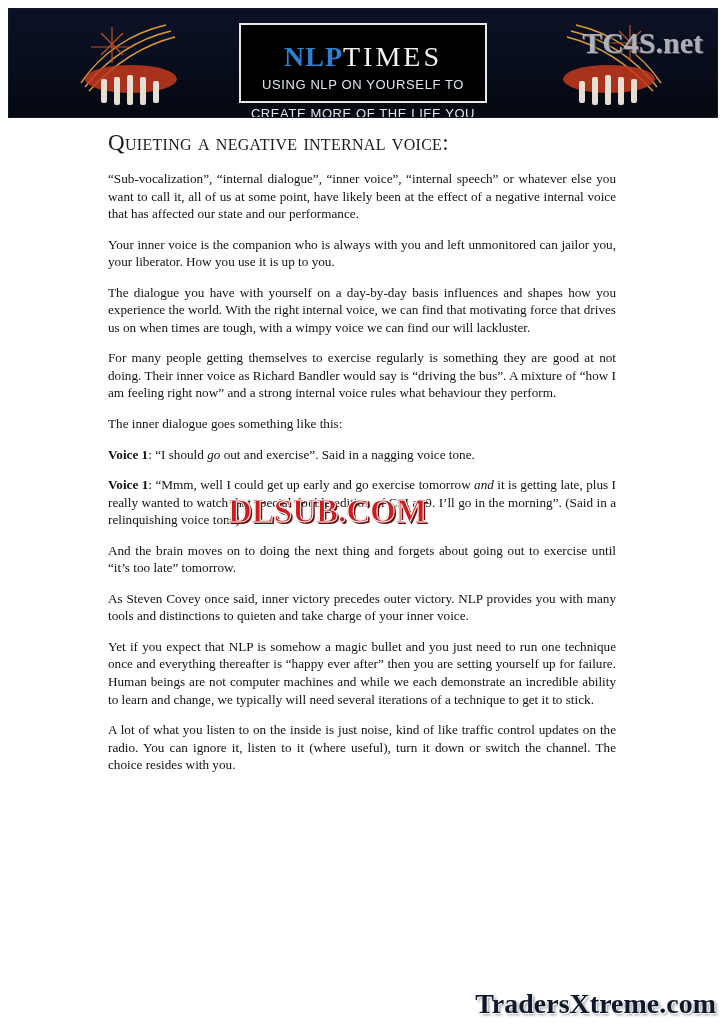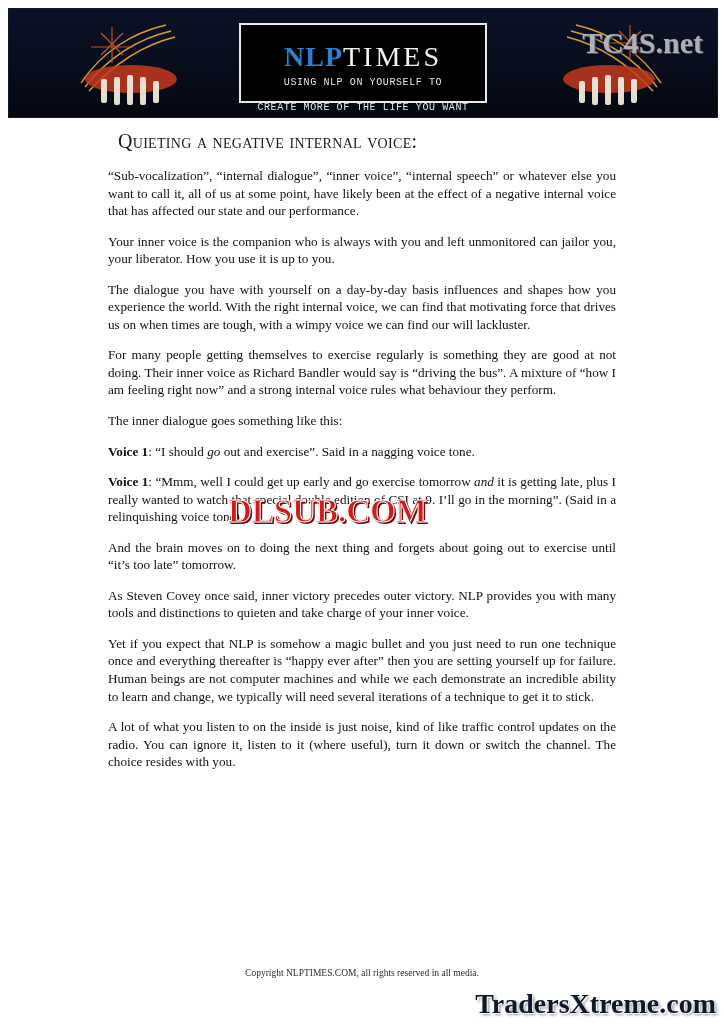--- a/index.html
+++ b/index.html
@@ -61,22 +61,22 @@
     font-family: "Liberation Serif", serif;
     font-size: 28px;
     letter-spacing: 1px;
     line-height: 1;
     color: #ffffff;
     font-weight: bold;
   }
   .nlp-logo .mainline .blue { color: #2f7fd0; }
   .nlp-logo .mainline .times { color: #f2f2f2; font-weight: normal; letter-spacing: 3px;}
   .nlp-logo .sub1, .nlp-logo .sub2 {
-    font-family: Liberation Mono, monospace;
-    font-size: 10px;
+    font-family: Liberation Sans, sans-serif;
+    font-size: 13px;
     letter-spacing: 0.6px;
     color: #dfe6ef;
     margin-top: 6px;
     text-transform: uppercase;
   }
   .nlp-logo .sub2 { margin-top: 14px; }
 
   .watermark-top {
     position: absolute;
     right: 14px;
@@ -93,24 +93,24 @@
   
   .doc {
     position: absolute;
     left: 108px;
     top: 130px;
     width: 508px;
   }
   h1.title {
     font-family: "Liberation Serif", serif;
     font-variant: small-caps;
-    font-size: 20px;
+    font-size: 23px;
     font-weight: normal;
     color: #1a1a1a;
-    margin: 0 0 14px 10px;
+    margin: 0 0 14px 0;
     letter-spacing: .3px;
   }
   p.para {
     font-family: "Liberation Serif", serif;
     font-size: 13.2px;
     line-height: 1.33;
     color: #111111;
     text-align: justify;
     margin: 0 0 13px 0;
   }
@@ -245,17 +245,16 @@
     </p>
 
     <p class="para">And the brain moves on to doing the next thing and forgets about going out to exercise until “it’s too late” tomorrow.</p>
     <p class="para">As Steven Covey once said, inner victory precedes outer victory.  NLP provides you with many tools and distinctions to quieten and take charge of your inner voice.</p>
     <p class="para">Yet if you expect that NLP is somehow a magic bullet and you just need to run one technique once and everything thereafter is “happy ever after” then you are setting yourself up for failure. Human beings are not computer machines and while we each demonstrate an incredible ability to learn and change, we typically will need several iterations of a technique to get it to stick.</p>
     <p class="para">A lot of what you listen to on the inside is just noise, kind of like traffic control updates on the radio.  You can ignore it, listen to it (where useful), turn it down or switch the channel. The choice resides with you.</p>
   </div>
 
   <div class="watermark-mid">DLSUB.COM</div>
 
-  <div class="footer">Copyright NLPTIMES.COM, all rights reserved in all media.</div>
 
   <div class="watermark-bottom">TradersXtreme.com</div>
 
 </div>
 
 </body></html>

